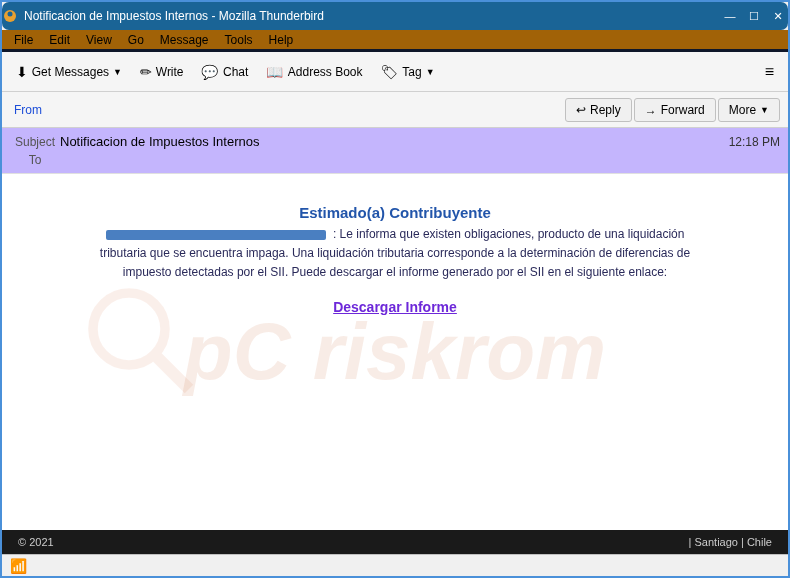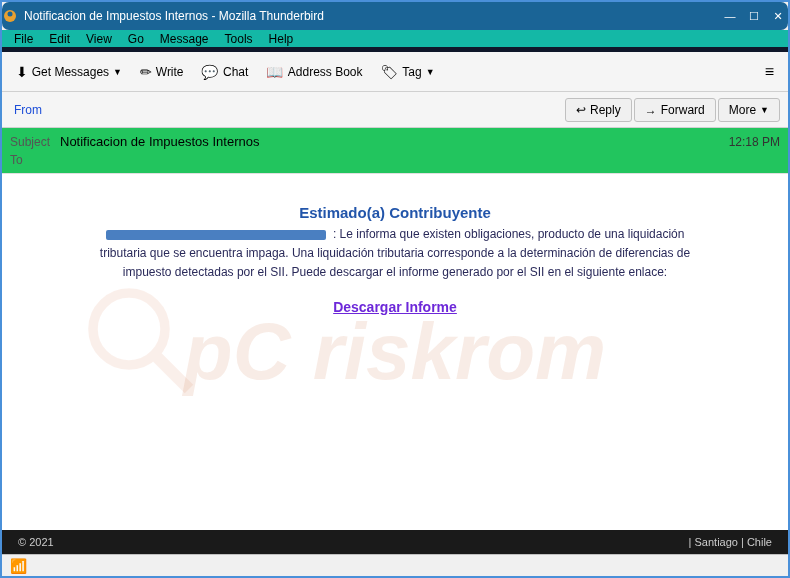--- a/index.html
+++ b/index.html
@@ -55,26 +55,26 @@
       justify-content: center;
       font-size: 11px;
       color: white;
       cursor: pointer;
       background: transparent;
       border: none;
     }
 
     
     .menu-bar {
-      background: #14b8a6;
+      background: #a16207;
       height: 22px;
       display: flex;
       align-items: center;
       padding: 0 4px;
-      border-bottom: 5px solid #0f172a;
+      border-bottom: 3px solid #0f172a;
       flex-shrink: 0;
     }
     .menu-item {
       padding: 2px 8px;
       font-size: 12px;
       cursor: pointer;
       color: #000;
     }
 
     
@@ -140,24 +140,25 @@
       font-size: 12px;
       cursor: pointer;
       border: 1px solid #c0c0c0;
       background: #f0f0f0;
       border-radius: 3px;
       color: #000;
     }
 
     
     .header-fields {
-      background: #22c55e;
+      background: #c4b5fd;
       padding: 4px 8px;
       border-bottom: 1px solid #e0e0e0;
       flex-shrink: 0;
+      text-align: center;
     }
     .header-row {
       display: flex;
       align-items: baseline;
       padding: 2px 0;
       font-size: 12px;
     }
     .header-field-label {
       color: #555;
       width: 50px;

